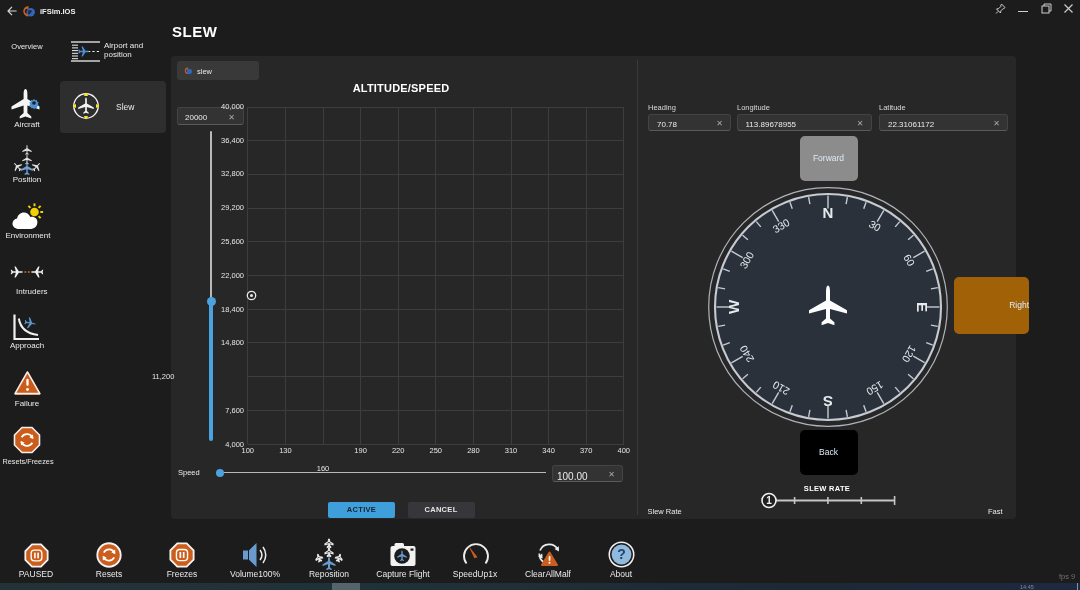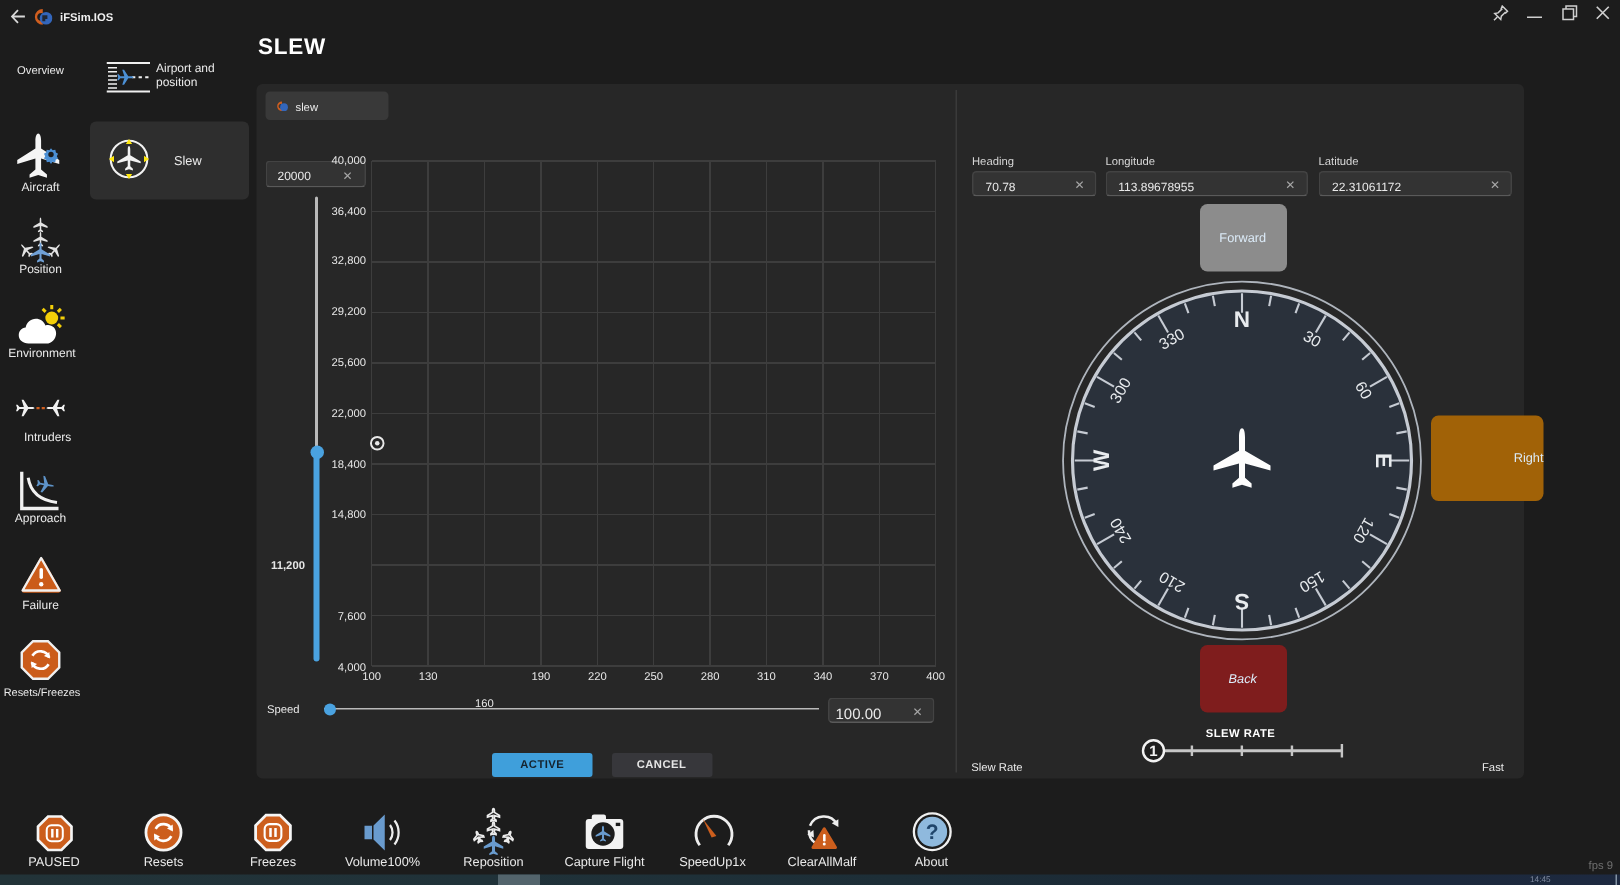--- a/index.html
+++ b/index.html
@@ -177,36 +177,37 @@
 
 <div class="abs" id="card" style="left:171px;top:56px;width:845px;height:463px;background:#272727;border-radius:4px;"></div>
 
 <div class="abs" style="left:177px;top:61px;width:82px;height:19px;background:#393939;border-radius:3px;"></div>
 <svg class="abs" style="left:184px;top:67px;" width="8" height="8" viewBox="0 0 13 13">
   <path d="M6.5 1 A5.2 5.2 0 1 0 6.5 11.5 L6.5 8.6 A2.6 2.6 0 1 1 6.5 3.9 Z" fill="#d05e1f"></path>
   <circle cx="8.7" cy="7.2" r="4.2" fill="#3366bb"></circle>
 </svg>
 <div class="abs" style="left:197px;top:67px;font-size:7.5px;">slew</div>
 
+<div class="abs" style="left:171px;top:82px;width:460px;text-align:center;font-size:11px;font-weight:bold;letter-spacing:0.2px;color:#fff;">ALTITUDE/SPEED</div>
 
 <div class="abs" style="left:177px;top:107px;width:67px;height:18px;background:#333333;border:1px solid #434343;border-bottom-color:#5a5a5a;border-radius:3px;">
   <div class="abs" style="left:7px;top:5px;font-size:8px;">20000</div>
   <div class="abs" style="right:8px;top:4.5px;font-size:8px;color:#a8a8a8;">✕</div>
 </div>
 
 <div id="ylabels">
       <div class="abs" style="left:164px;top:101.8px;width:80px;text-align:right;font-size:7.5px;color:#e6e6e6;">40,000</div>
       <div class="abs" style="left:164px;top:135.6px;width:80px;text-align:right;font-size:7.5px;color:#e6e6e6;">36,400</div>
       <div class="abs" style="left:164px;top:169.4px;width:80px;text-align:right;font-size:7.5px;color:#e6e6e6;">32,800</div>
       <div class="abs" style="left:164px;top:203.1px;width:80px;text-align:right;font-size:7.5px;color:#e6e6e6;">29,200</div>
       <div class="abs" style="left:164px;top:236.9px;width:80px;text-align:right;font-size:7.5px;color:#e6e6e6;">25,600</div>
       <div class="abs" style="left:164px;top:270.7px;width:80px;text-align:right;font-size:7.5px;color:#e6e6e6;">22,000</div>
       <div class="abs" style="left:164px;top:304.5px;width:80px;text-align:right;font-size:7.5px;color:#e6e6e6;">18,400</div>
       <div class="abs" style="left:164px;top:338.3px;width:80px;text-align:right;font-size:7.5px;color:#e6e6e6;">14,800</div>
-      <div class="abs" style="left:152px;top:372.0px;width:80px;text-align:center;font-size:7.5px;color:#e6e6e6;font-weight:bold;">11,200</div>
+      <div class="abs" style="left:152px;top:372.0px;width:80px;text-align:left;font-size:7.5px;color:#e6e6e6;">11,200</div>
       <div class="abs" style="left:164px;top:405.8px;width:80px;text-align:right;font-size:7.5px;color:#e6e6e6;">7,600</div>
       <div class="abs" style="left:164px;top:439.6px;width:80px;text-align:right;font-size:7.5px;color:#e6e6e6;">4,000</div>
     </div>
 
 <div class="abs" style="left:209.8px;top:131px;width:2.5px;height:170px;background:#b9b9b9;border-radius:1px;"></div>
 <div class="abs" style="left:208.8px;top:301px;width:4.6px;height:140px;background:#4aa2e0;border-radius:2px;"></div>
 <div class="abs" style="left:206.5px;top:296.5px;width:9px;height:9px;border-radius:50%;background:#4aa2e0;"></div>
 
 <svg class="abs" style="left:247px;top:106px;" width="378" height="340" viewBox="0 0 378 340" shape-rendering="crispEdges">
   <g stroke="#3d3d3d" stroke-width="1">
@@ -280,21 +281,21 @@
   <div class="abs" style="left:8px;top:4.5px;font-size:8px;">113.89678955</div>
   <div class="abs" style="right:7px;top:4px;font-size:8px;color:#a8a8a8;">✕</div>
 </div>
 <div class="abs" style="left:879px;top:114px;width:129px;height:17px;background:#333333;border:1px solid #434343;border-bottom-color:#5a5a5a;border-radius:3px;">
   <div class="abs" style="left:8px;top:4.5px;font-size:8px;">22.31061172</div>
   <div class="abs" style="right:7px;top:4px;font-size:8px;color:#a8a8a8;">✕</div>
 </div>
 
 <div class="abs" style="left:799.5px;top:135.5px;width:58px;height:45px;background:#8c8c8c;border-radius:5px;text-align:center;line-height:45px;font-size:8.5px;color:#dcebf8;">Forward</div>
 <div class="abs" style="left:954px;top:277px;width:75px;height:57px;background:#a16207;border-radius:5px;text-align:right;line-height:57px;font-size:8.5px;color:#dcebf8;">Right</div>
-<div class="abs" style="left:799.5px;top:429.5px;width:58px;height:45.5px;background:#7f1d1d;border-radius:5px;text-align:center;line-height:45.5px;font-size:8.5px;color:#dcebf8;font-style:italic;">Back</div>
+<div class="abs" style="left:799.5px;top:429.5px;width:58px;height:45.5px;background:#000000;border-radius:5px;text-align:center;line-height:45.5px;font-size:8.5px;color:#dcebf8;">Back</div>
 
 <svg class="abs" id="compass" style="left:697px;top:175.5px;" width="262" height="262" viewBox="0 0 262 262">
   <circle cx="131" cy="131" r="119.3" fill="none" stroke="#aeb4bc" stroke-width="1.2"></circle>
   <circle cx="131" cy="131" r="113" fill="#2a313b" stroke="#c6cbd3" stroke-width="2.1"></circle>
   <g stroke="#c6cbd3" stroke-width="1.4" id="ticks">
         <line x1="131.0" y1="19.5" x2="131.0" y2="32.5"></line>
         <line x1="150.4" y1="21.2" x2="149.1" y2="28.1"></line>
         <line x1="169.1" y1="26.2" x2="166.7" y2="32.8"></line>
         <line x1="186.8" y1="34.4" x2="180.2" y2="45.7"></line>
         <line x1="202.7" y1="45.6" x2="198.2" y2="50.9"></line>

